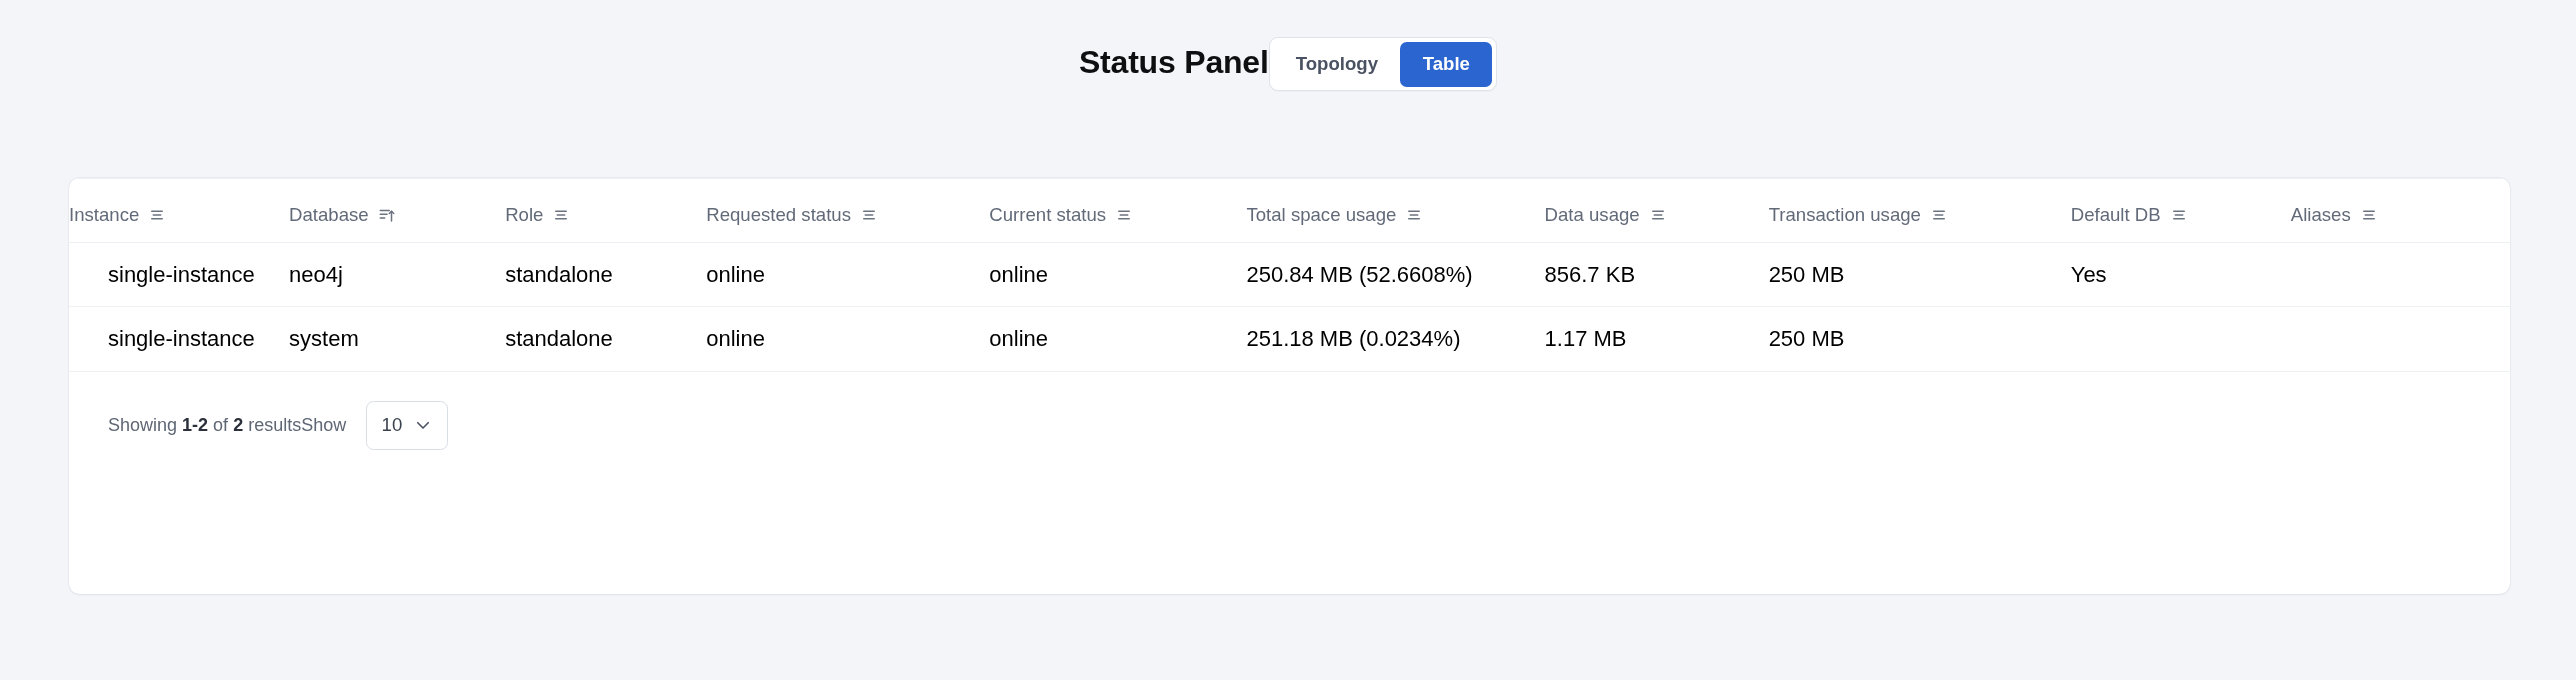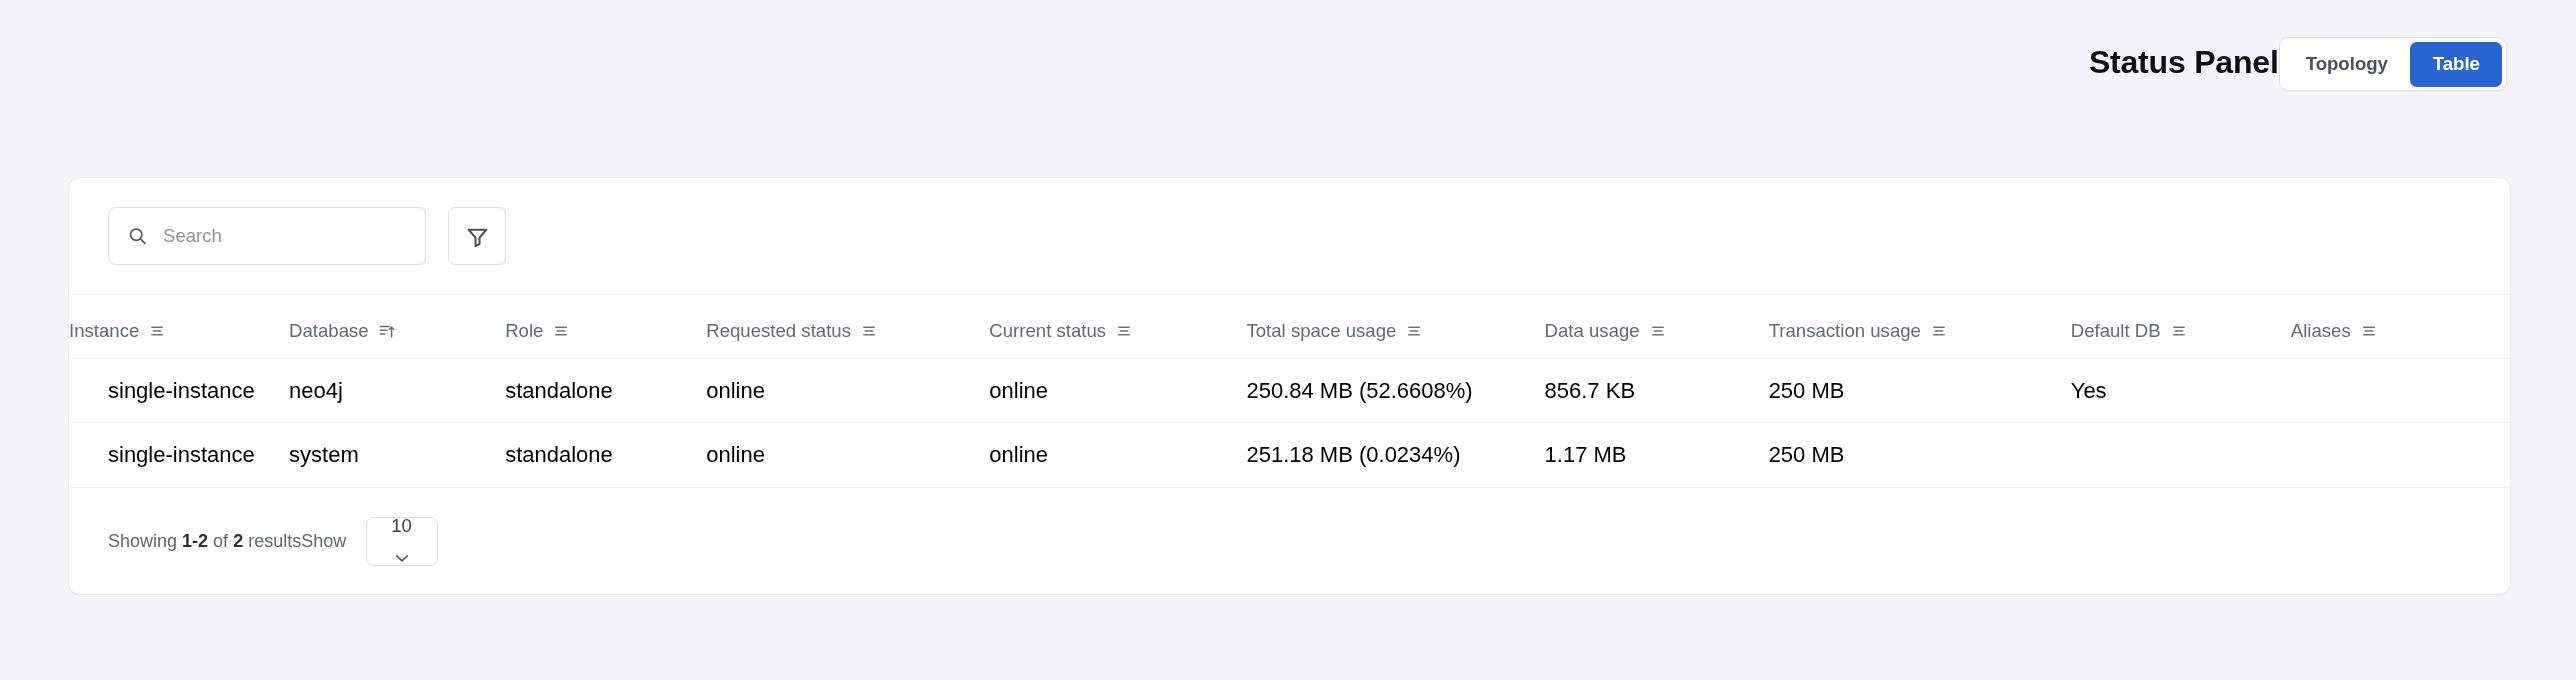--- a/index.html
+++ b/index.html
@@ -21,21 +21,21 @@
   }
 
   
   .page-header {
     position: absolute;
     left: 0; top: 0;
     width: 2576px;
     height: 128px;
     display: flex;
     align-items: center;
-    justify-content: flex-end;
+    justify-content: center;
     padding: 0 69px 0 69px;
   }
 
   .page-title {
     font-size: 32px;
     font-weight: 700;
     color: #0e0f11;
     letter-spacing: -0.2px;
     line-height: 1;
     padding-bottom: 4.5px;
@@ -227,59 +227,39 @@
     gap: 12px;
     min-width: 72px;
     height: 49px;
     padding: 0 15px;
     border: 0.7px solid #d9dde5;
     border-radius: 7.5px;
     background: #ffffff;
     font-size: 18.6px;
     color: #3c434f;
     cursor: pointer;
-    flex-direction: column;
   }
   .chevron-icon { width: 18px; height: 18px; display: block; color: #4b5261; }
 </style>
 </head>
 <body>
 
 <div class="page">
 
   <div class="page-header">
     <h1 class="page-title">Status Panel</h1>
 
     <div class="toggle-group">
       <button class="toggle-btn">Topology</button>
       <button class="toggle-btn active">Table</button>
     </div>
   </div>
 
   <div class="card">
 
-    <div class="toolbar">
-      <div class="search-wrap">
-        <span class="search-icon">
-          <svg viewBox="0 0 24 24" fill="none" stroke="currentColor" stroke-width="2" stroke-linecap="round">
-            <circle cx="10.5" cy="10.5" r="6.5"></circle>
-            <line x1="15.4" y1="15.4" x2="20.5" y2="20.5"></line>
-          </svg>
-        </span>
-        <input class="search-input" type="text" value="" placeholder="Search" style="">
-      </div>
-
-      <button class="filter-btn">
-        <span class="filter-icon">
-          <svg viewBox="0 0 24 24" fill="none" stroke="currentColor" stroke-width="2" stroke-linejoin="round" stroke-linecap="round">
-            <path d="M3.5 5.5h17l-6.6 7.6v6.1l-3.8 2.1v-8.2z"></path>
-          </svg>
-        </span>
-      </button>
-    </div>
 
     <table class="table">
       <colgroup>
         <col class="c-instance">
           <col class="c-database">
           <col class="c-role">
         <col class="c-reqstatus">
           <col class="c-curstatus">
           <col class="c-total">
         <col class="c-data">

